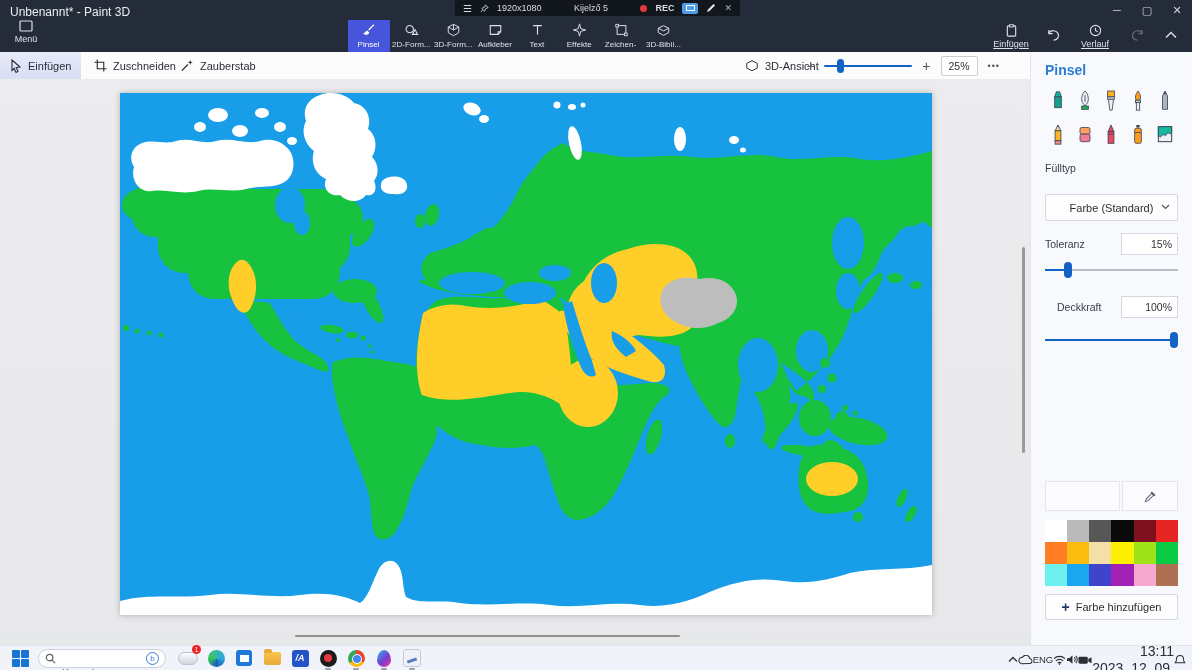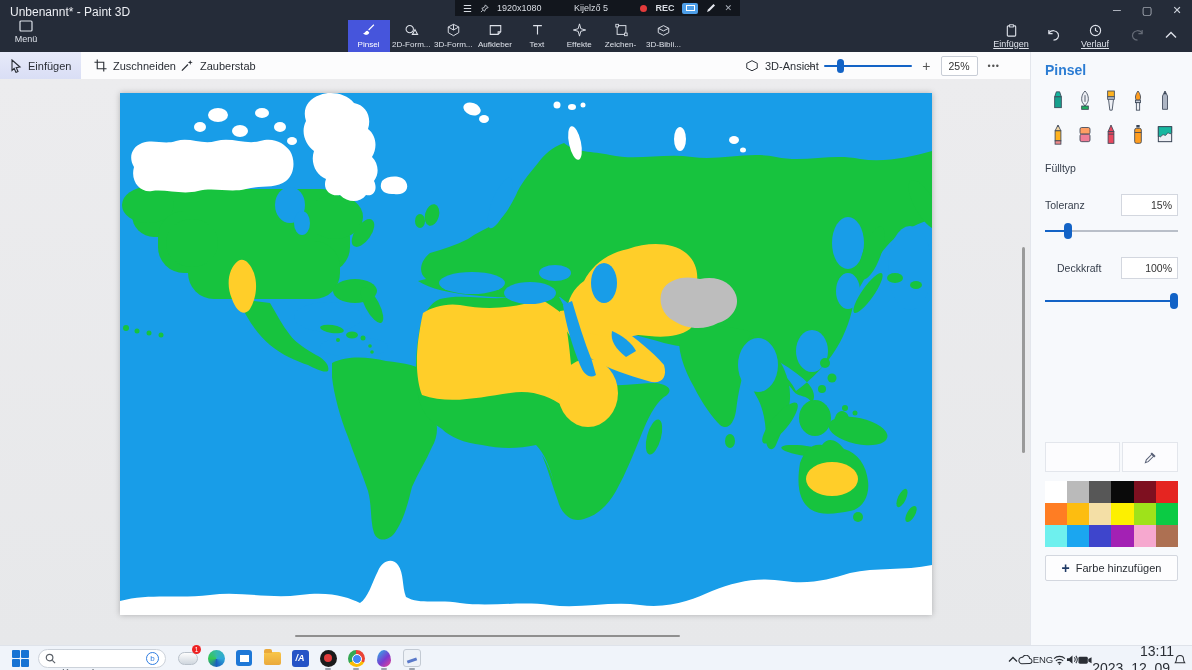--- a/index.html
+++ b/index.html
@@ -441,20 +441,26 @@
       </div>
     <div class="brush">
         <svg width="20" height="24" viewBox="0 0 24 26">
           <rect x="4" y="3" width="16" height="18" fill="#eef0f5" stroke="#3a4556" stroke-width="1.2"></rect>
           <path d="M4,3 h16 v7 c-2,4 -4,-2 -6,2 c-2,4 -4,-2 -6,2 c-2,3 -3,-1 -4,1 Z" fill="#17b7a0" stroke="#3a4556" stroke-width="1"></path>
         </svg>
       </div>
   </div>
 
   <div class="plabel">Fülltyp</div>
+  <div class="dropdown">
+    <span>Farbe (Standard)</span>
+    <svg class="chev" width="9" height="6" viewBox="0 0 9 6">
+        <path d="M1,1 L4.5,4.5 L8,1" fill="none" stroke="#555" stroke-width="1.2"></path>
+      </svg>
+  </div>
 
   <div class="valrow">
     <span class="plabel" style="margin:0;">Toleranz</span>
     <span class="valbox">15%</span>
   </div>
   <div class="slider">
     <span class="fill" style="width:15%;"></span>
     <span class="thumb" style="left:14%;"></span>
   </div>
 

